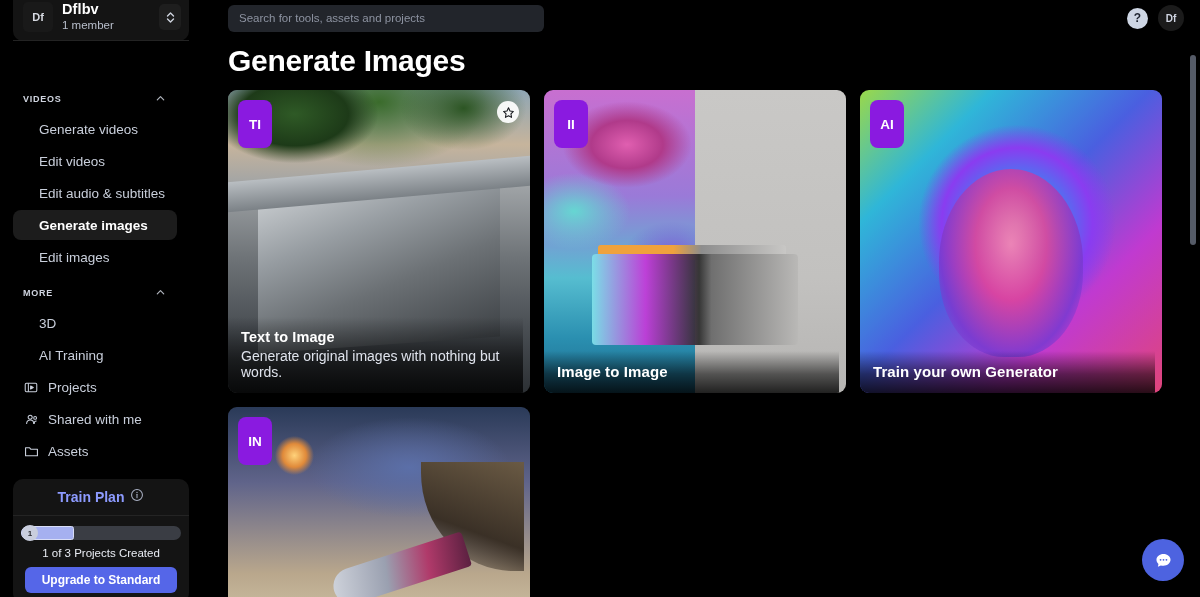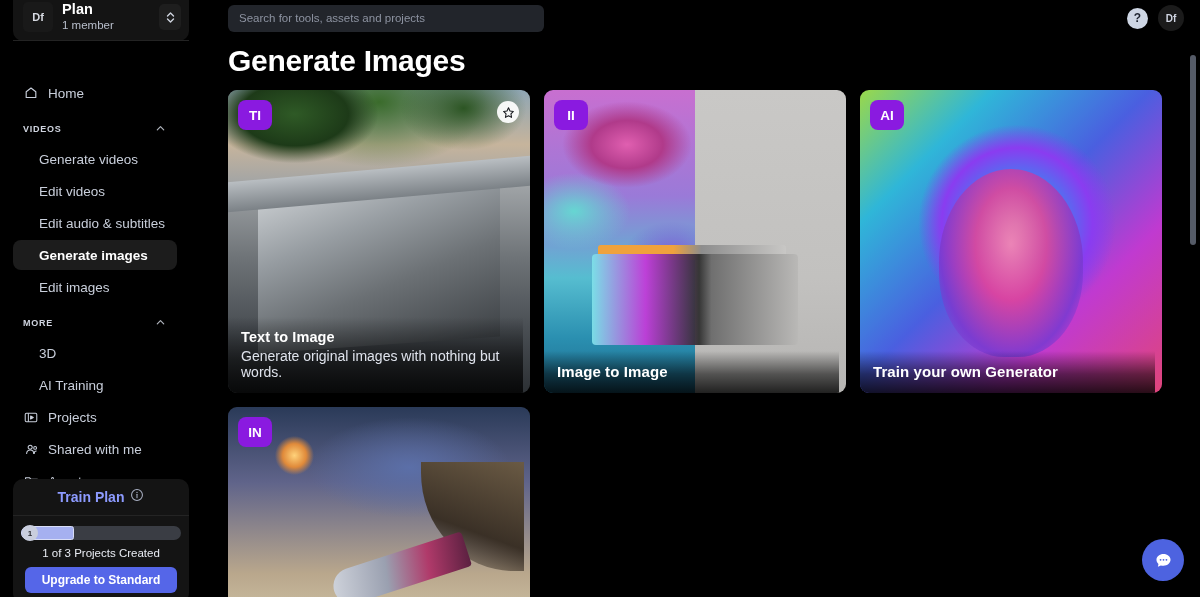--- a/index.html
+++ b/index.html
@@ -127,21 +127,21 @@
     display: flex; flex-wrap: wrap; gap: 14px;
   }
   .card {
     position: relative; width: 302px; height: 303px;
     border-radius: 9px; overflow: hidden;
     background: #111;
   }
   .card .art { position: absolute; inset: 0; }
   .badge {
     position: absolute; left: 10px; top: 10px;
-    width: 34px; height: 30px; border-radius: 8px;
+    width: 34px; height: 48px; border-radius: 8px;
     background: #8a1ae0;
     color: #ffffff; font-size: 13.5px; font-weight: 700;
     display: flex; align-items: center; justify-content: center;
     z-index: 3;
   }
   .fav {
     position: absolute; right: 11px; top: 11px;
     width: 22px; height: 22px; border-radius: 50%;
     background: rgba(255,255,255,.93);
     display: flex; align-items: center; justify-content: center;
@@ -220,42 +220,34 @@
 <body>
 
 <div id="app">
 
   <div id="sidebar">
 
     <div class="ws-card">
       <div class="ws-top">
         <div class="ws-avatar">Df</div>
         <div class="ws-text">
-          <div class="ws-name">Plan</div>
+          <div class="ws-name">Dflbv</div>
           <div class="ws-members">1 member</div>
         </div>
         <div class="ws-switch">
           <svg width="11" height="15" viewBox="0 0 11 15" fill="none" stroke="#cfd4df" stroke-width="1.4" stroke-linecap="round" stroke-linejoin="round">
             <path d="M2.5 6 L5.5 3 L8.5 6"></path>
               <path d="M2.5 9 L5.5 12 L8.5 9"></path>
           </svg>
         </div>
       </div>
       <div class="ws-divider"></div>
     </div>
 
     <div class="nav">
-      <div class="nav-item">
-        <span class="ic">
-          <svg width="14" height="14" viewBox="0 0 16 16" fill="none" stroke="#c9cfdb" stroke-width="1.3" stroke-linecap="round" stroke-linejoin="round">
-            <path d="M2.5 6.6 L8 2.3 L13.5 6.6 V13.2 H2.5 Z"></path>
-          </svg>
-        </span>
-        <span class="lbl">Home</span>
-      </div>
 
       <div class="nav-group">
         <span>VIDEOS</span>
         <span class="chev">
           <svg width="11" height="11" viewBox="0 0 12 12" fill="none" stroke="#cfd4df" stroke-width="1.3" stroke-linecap="round" stroke-linejoin="round">
               <path d="M2.5 7.5 L6 4 L9.5 7.5"></path>
             </svg>
         </span>
       </div>
       <div class="nav-item sub">

